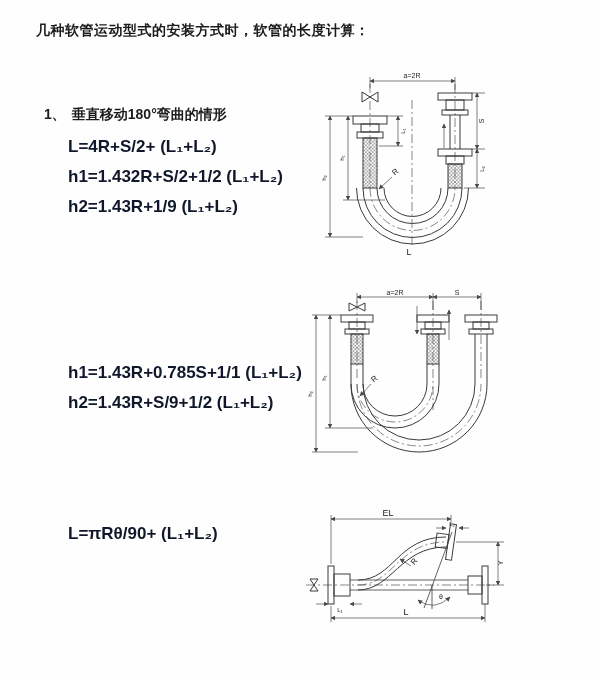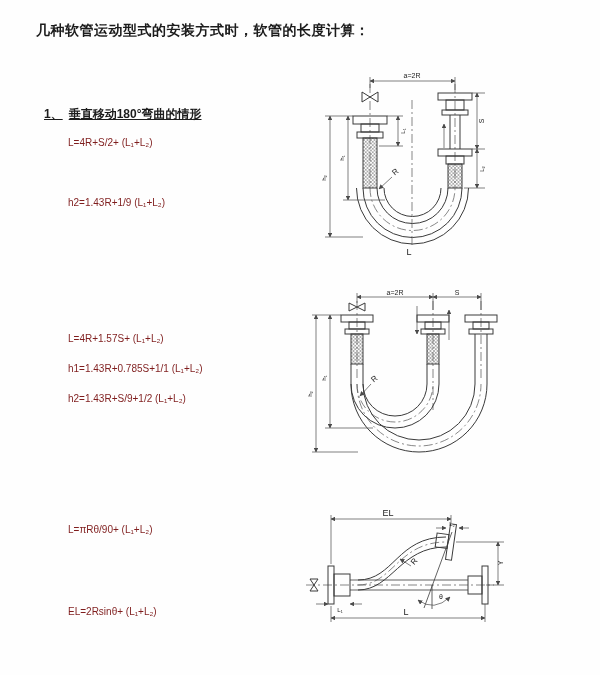--- a/index.html
+++ b/index.html
@@ -4,45 +4,44 @@
 <style>
   html,body{margin:0;padding:0;background:#ffffff;}
   .page{
     position:relative;width:600px;height:675px;background:#fefefe;
     font-family:"Liberation Sans", sans-serif;color:#1c1c1c;overflow:hidden;
   }
   .title{
     position:absolute;left:36px;top:22px;font-size:14px;font-weight:bold;
     letter-spacing:0.5px;white-space:nowrap;
   }
-  .sec-head{position:absolute;font-size:12px;font-weight:bold;white-space:nowrap;text-decoration:underline;}
+  .sec-head{position:absolute;font-size:14px;font-weight:bold;white-space:nowrap;}
   .sec-head .num{margin-right:6px;}
-  .formula{position:absolute;left:68px;font-size:10px;white-space:nowrap;color:#7f1d1d;}
+  .formula{position:absolute;left:68px;font-size:17px;white-space:nowrap;color:#0f172a;font-weight:bold;}
   .diag{position:absolute;}
   svg text{fill:#222;font-family:"Liberation Sans", sans-serif;}
 </style>
 </head>
 <body>
 
 <div class="page">
 
   <div class="title">几种软管运动型式的安装方式时，软管的长度计算：</div>
 
   <div class="sec-head" style="left:44px;top:106px;">
     <span class="num">1、</span><span>垂直移动180°弯曲的情形</span>
   </div>
   <div class="formula" style="top:137px;">L=4R+S/2+ (L₁+L₂)</div>
+  <div class="formula" style="top:167px;">h1=1.432R+S/2+1/2 (L₁+L₂)</div>
   <div class="formula" style="top:197px;">h2=1.43R+1/9 (L₁+L₂)</div>
 
-  <div class="formula" style="top:333px;">L=4R+1.57S+ (L₁+L₂)</div>
   <div class="formula" style="top:363px;">h1=1.43R+0.785S+1/1 (L₁+L₂)</div>
   <div class="formula" style="top:393px;">h2=1.43R+S/9+1/2 (L₁+L₂)</div>
 
   <div class="formula" style="top:524px;">L=πRθ/90+ (L₁+L₂)</div>
-  <div class="formula" style="top:606px;">EL=2Rsinθ+ (L₁+L₂)</div>
 
   <svg class="diag" style="left:315px;top:70px;" width="270" height="188" viewBox="0 0 270 188">
     <defs>
       <marker id="ar1" viewBox="0 0 10 10" refX="9" refY="5" markerWidth="7" markerHeight="7" orient="auto-start-reverse">
         <path d="M0,0 L10,5 L0,10 z" fill="#4a4a4a"></path>
       </marker>
       <pattern id="hz1" width="3.5" height="3.5" patternUnits="userSpaceOnUse">
         <path d="M0,3.5 L3.5,0 M0,0 L3.5,3.5" stroke="#6a6a6a" stroke-width="0.5"></path>
       </pattern>
     </defs>

